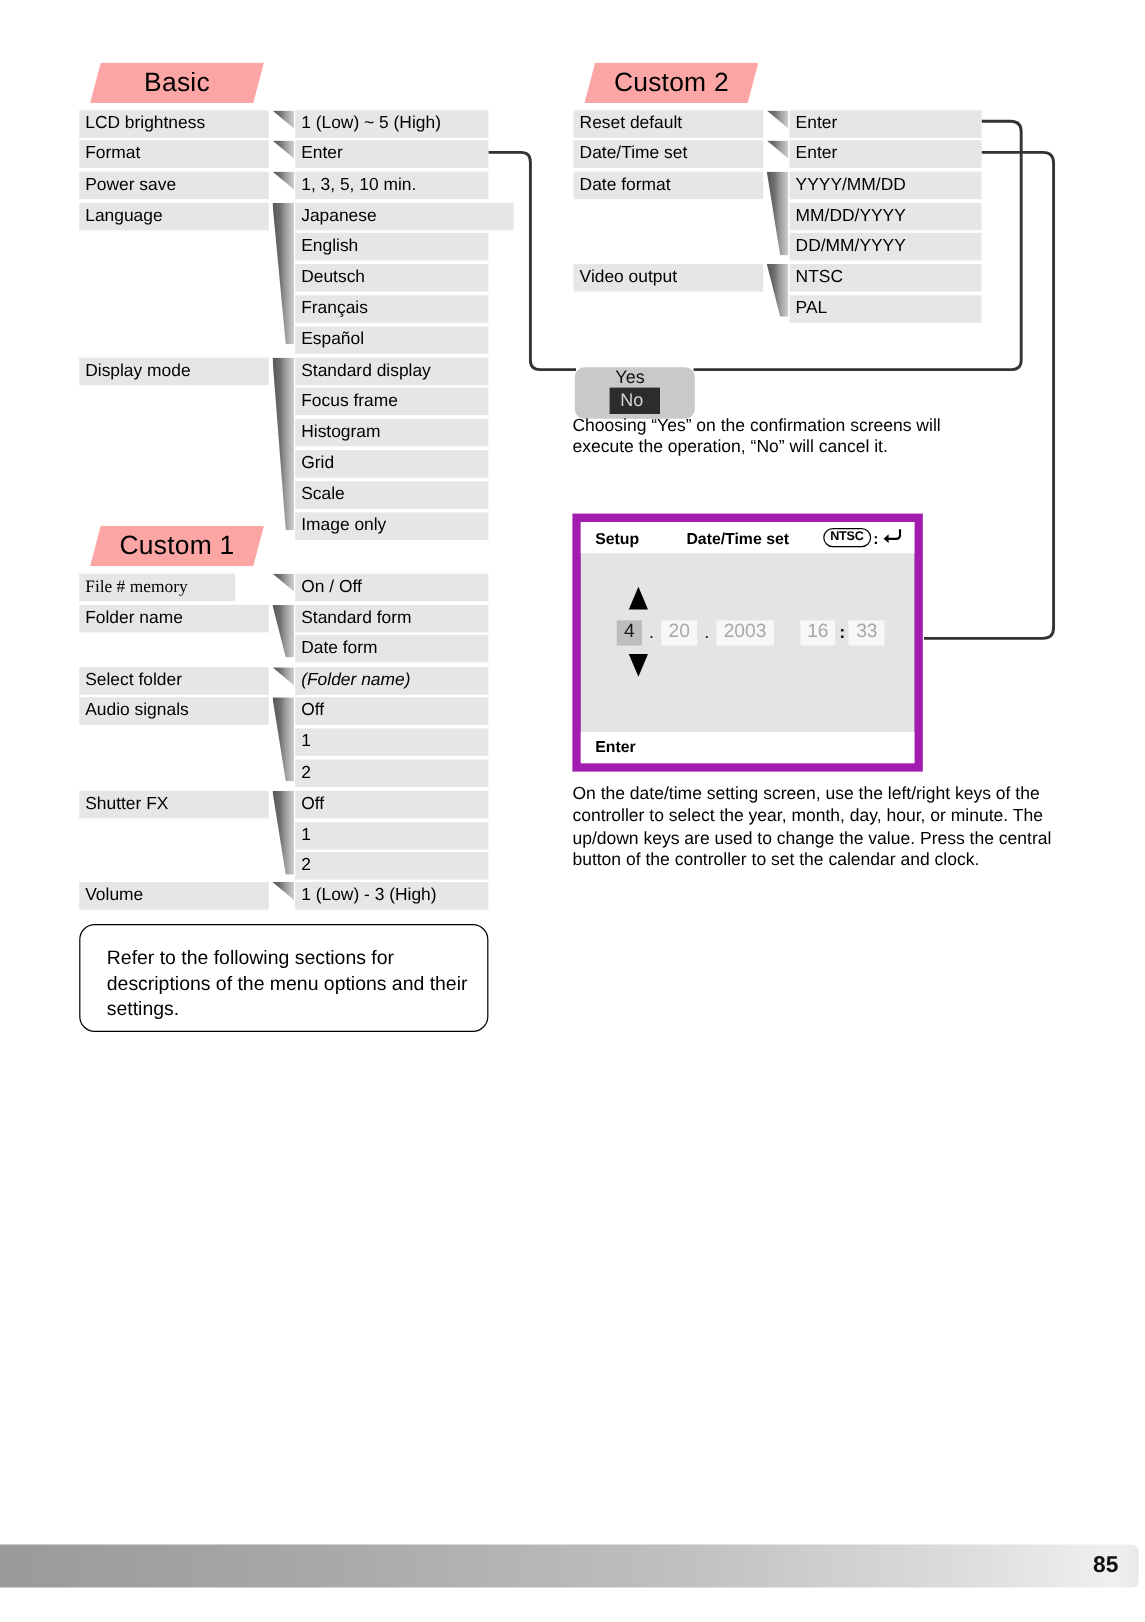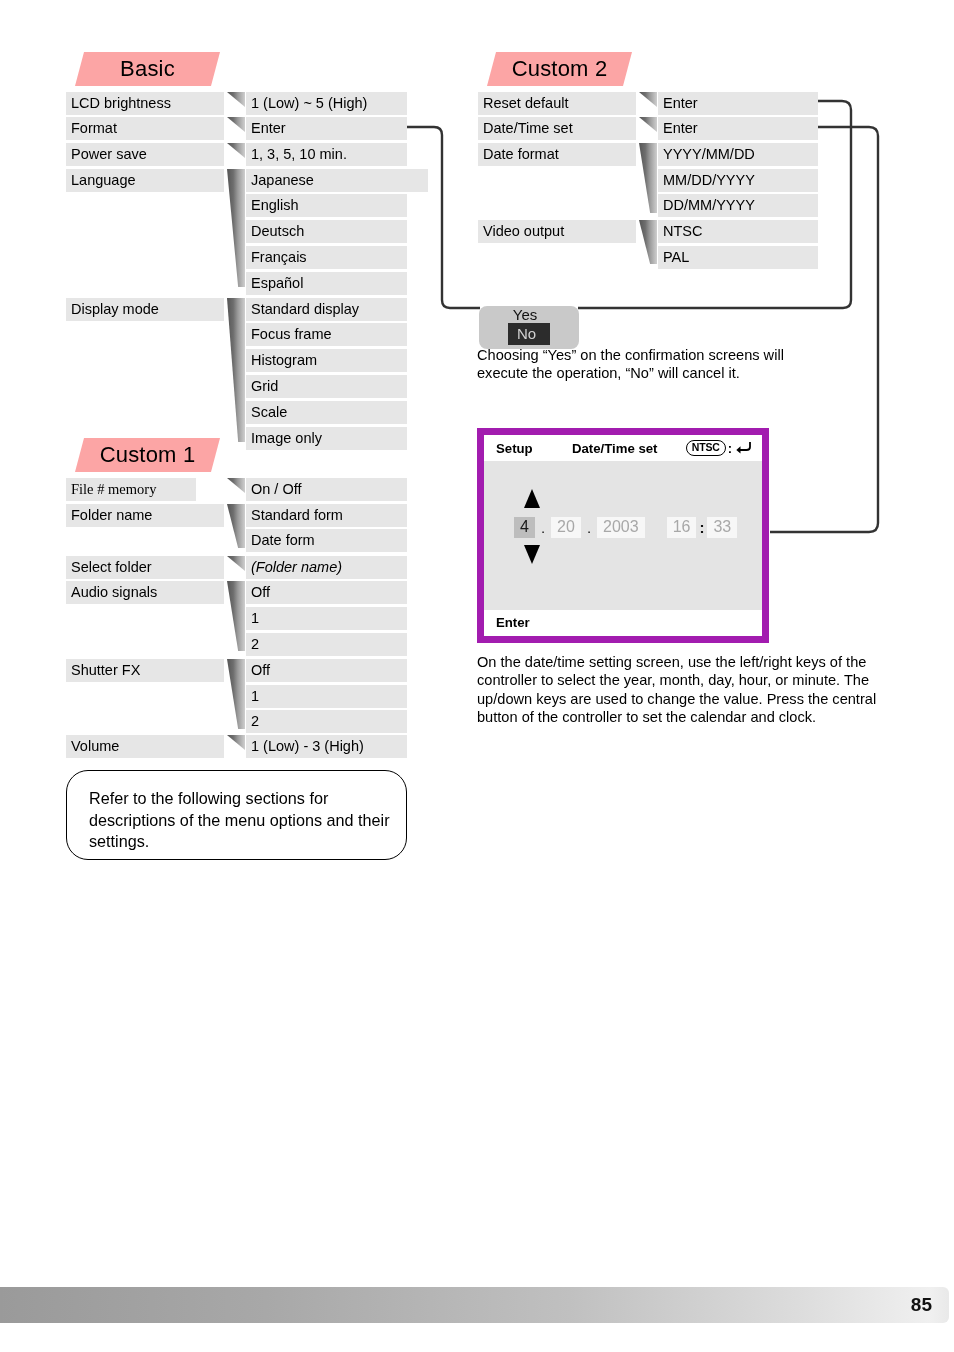--- a/index.html
+++ b/index.html
@@ -491,20 +491,20 @@
         <span class="t-enter">Enter</span>
       </div>
 
     </div>
   </div>
 
   <div class="para" style="left:477px; top:653px; width:412px;">
     <span>On the date/time setting screen, use the left/right keys of the controller to select the year, month, day, hour, or minute. The up/down keys are used to change the value. Press the central button of the controller to set the calendar and clock.</span>
   </div>
 
-  <div class="note" style="left:66px; top:770px; width:341px; height:90px;border-radius:22px;">
+  <div class="note" style="left:66px; top:770px; width:341px; height:90px;">
     <div class="txt">Refer to the following sections for descriptions of the menu options and their settings.</div>
   </div>
 
   <div class="footer-bar"></div>
   <div class="footer-page">85</div>
 
 </div>
 
 </body></html>

